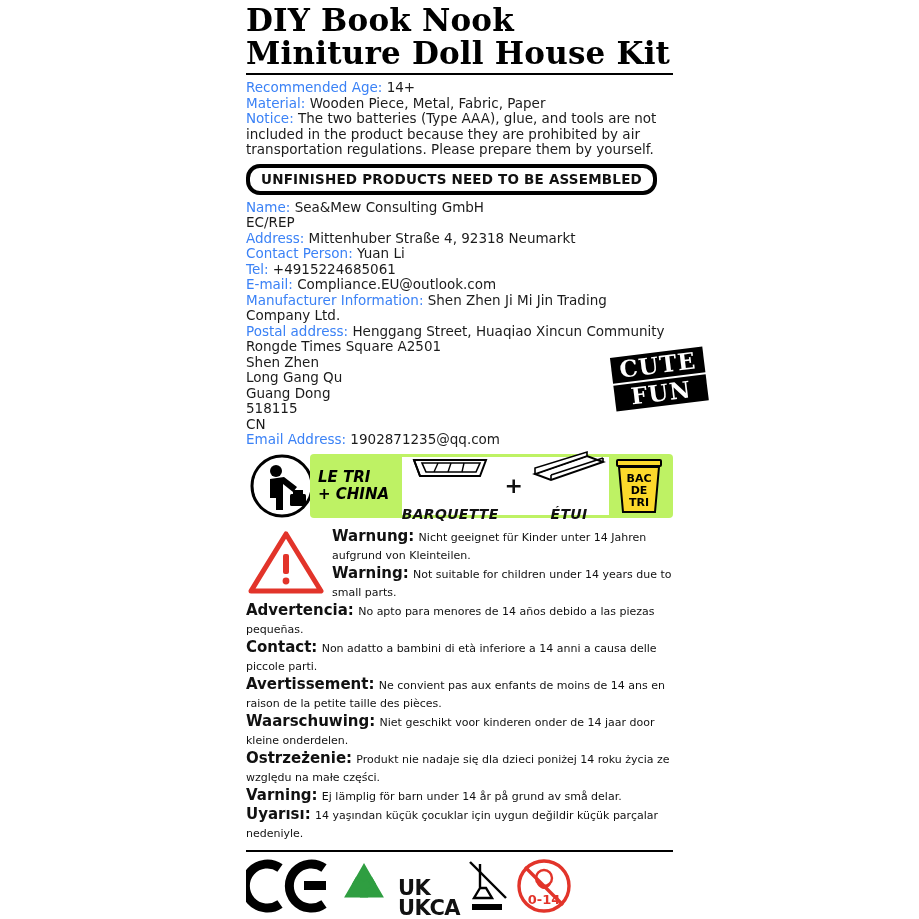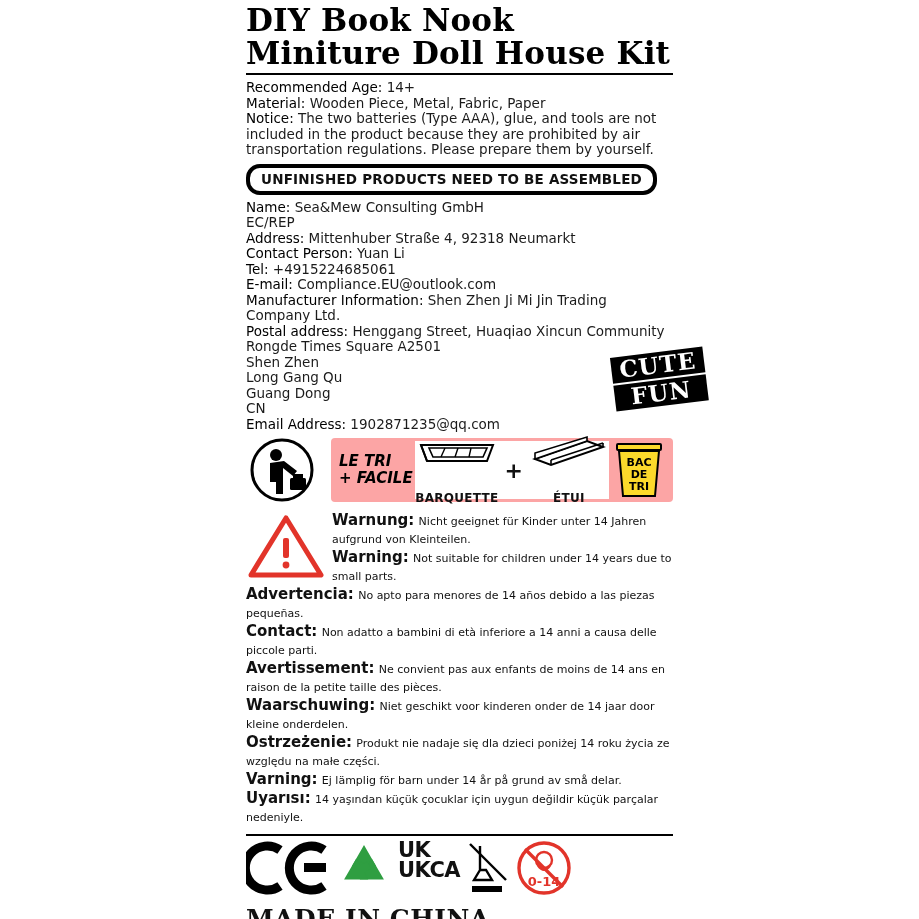--- a/index.html
+++ b/index.html
@@ -40,21 +40,21 @@
     border-top: 2px solid #000;
     margin: 3px 0 5px 0;
   }
 
   
   .info {
     font-size: 13.5px;
     line-height: 15.5px;
     color: #1b1b1b;
   }
-  .lbl { font-weight: normal; color: #000000; }
+  .lbl { font-weight: normal; color: #3b82f6; }
   .info .row { margin-bottom: 0px; }
 
   
   .pill {
     display: inline-block;
     border: 4px solid #000000;
     border-radius: 14px;
     padding: 3px 11px 4px 11px;
     font-size: 13.5px;
     font-weight: bold;
@@ -91,25 +91,25 @@
   }
   .triman {
     position: absolute;
     left: 4px;
     top: 0px;
     width: 64px;
     height: 64px;
   }
   .triyellow {
     position: absolute;
-    left: 85px;
+    left: 64px;
     top: 0px;
     right: 0;
     height: 64px;
-    background: #fca5a5;
+    background: #bef264;
     border-radius: 4px;
     display: flex;
     align-items: center;
   }
   .letri {
     width: 106px;
     font-family: "DejaVu Sans", sans-serif;
     font-weight: bold;
     font-style: italic;
     font-size: 15px;
@@ -125,21 +125,22 @@
     margin: 3px 0;
     display: flex;
     align-items: center;
     justify-content: center;
     gap: 6px;
   }
   .pack {
     text-align: center;
   }
   .pack .cap {
-    font-size: 12px;
+    font-size: 14px;
+    font-style: italic;
     font-weight: bold;
     letter-spacing: 0.3px;
     margin-top: 18px;
   }
   .plus {
     font-size: 22px;
     font-weight: bold;
   }
   .bacdetri {
     width: 62px;
@@ -175,21 +176,21 @@
   .w-text { font-size: 11px; }
 
   
   .footrule {
     border: 0;
     border-top: 2px solid #000;
     margin: 8px 0 4px 0;
   }
   .footicons {
     display: flex;
-    align-items: flex-start;
+    align-items: flex-end;
     gap: 6px;
     height: 62px;
   }
   .made {
     font-family: "DejaVu Serif", serif;
     font-weight: bold;
     font-size: 25px;
     letter-spacing: 0.5px;
     margin-top: 2px;
   }
@@ -259,20 +260,21 @@
       <span class="lbl">Manufacturer Information:</span>
       <span>Shen Zhen Ji Mi Jin Trading Company Ltd.</span>
     </div>
     <div class="row">
       <span class="lbl">Postal address:</span>
       <span>Henggang Street, Huaqiao Xincun Community Rongde Times Square A2501</span>
     </div>
     <div class="row">Shen Zhen</div>
     <div class="row">Long Gang Qu</div>
     <div class="row">Guang Dong</div>
+    <div class="row">518115</div>
     <div class="row">CN</div>
     <div class="row">
       <span class="lbl">Email Address:</span>
       <span>1902871235@qq.com</span>
     </div>
   </div>
 
   
   <div class="cutefun">
     <span>CUTE</span>
@@ -286,21 +288,21 @@
         <circle cx="32" cy="32" r="30" fill="none" stroke="#000" stroke-width="3"></circle>
         <circle cx="26" cy="17" r="6" fill="#000"></circle>
         <path d="M20 25 L20 44 L26 44 L26 56 L33 56 L33 30 L43 38 L47 33 L34 23 Z" fill="#000"></path>
         <rect x="40" y="40" width="16" height="12" rx="1.5" fill="#000"></rect>
         <rect x="43" y="36" width="10" height="4" fill="#000"></rect>
       </svg>
     </div>
     <div class="triyellow">
       <div class="letri">
         <div>LE TRI</div>
-        <div>+ FACILE</div>
+        <div>+ CHINA</div>
       </div>
       <div class="whitebox">
         <div class="pack">
           <svg viewBox="0 0 80 34" width="80" height="34" aria-hidden="true">
             <polygon points="10,26 70,26 76,10 4,10" fill="#ffffff" stroke="#000" stroke-width="2"></polygon>
             <polygon points="16,22 66,22 70,13 12,13" fill="#ffffff" stroke="#000" stroke-width="1.6"></polygon>
             <line x1="28" y1="13" x2="24" y2="22" stroke="#000" stroke-width="1.4"></line>
             <line x1="41" y1="13" x2="38" y2="22" stroke="#000" stroke-width="1.4"></line>
             <line x1="54" y1="13" x2="52" y2="22" stroke="#000" stroke-width="1.4"></line>
             <line x1="4" y1="10" x2="10" y2="26" stroke="#000" stroke-width="2"></line>

